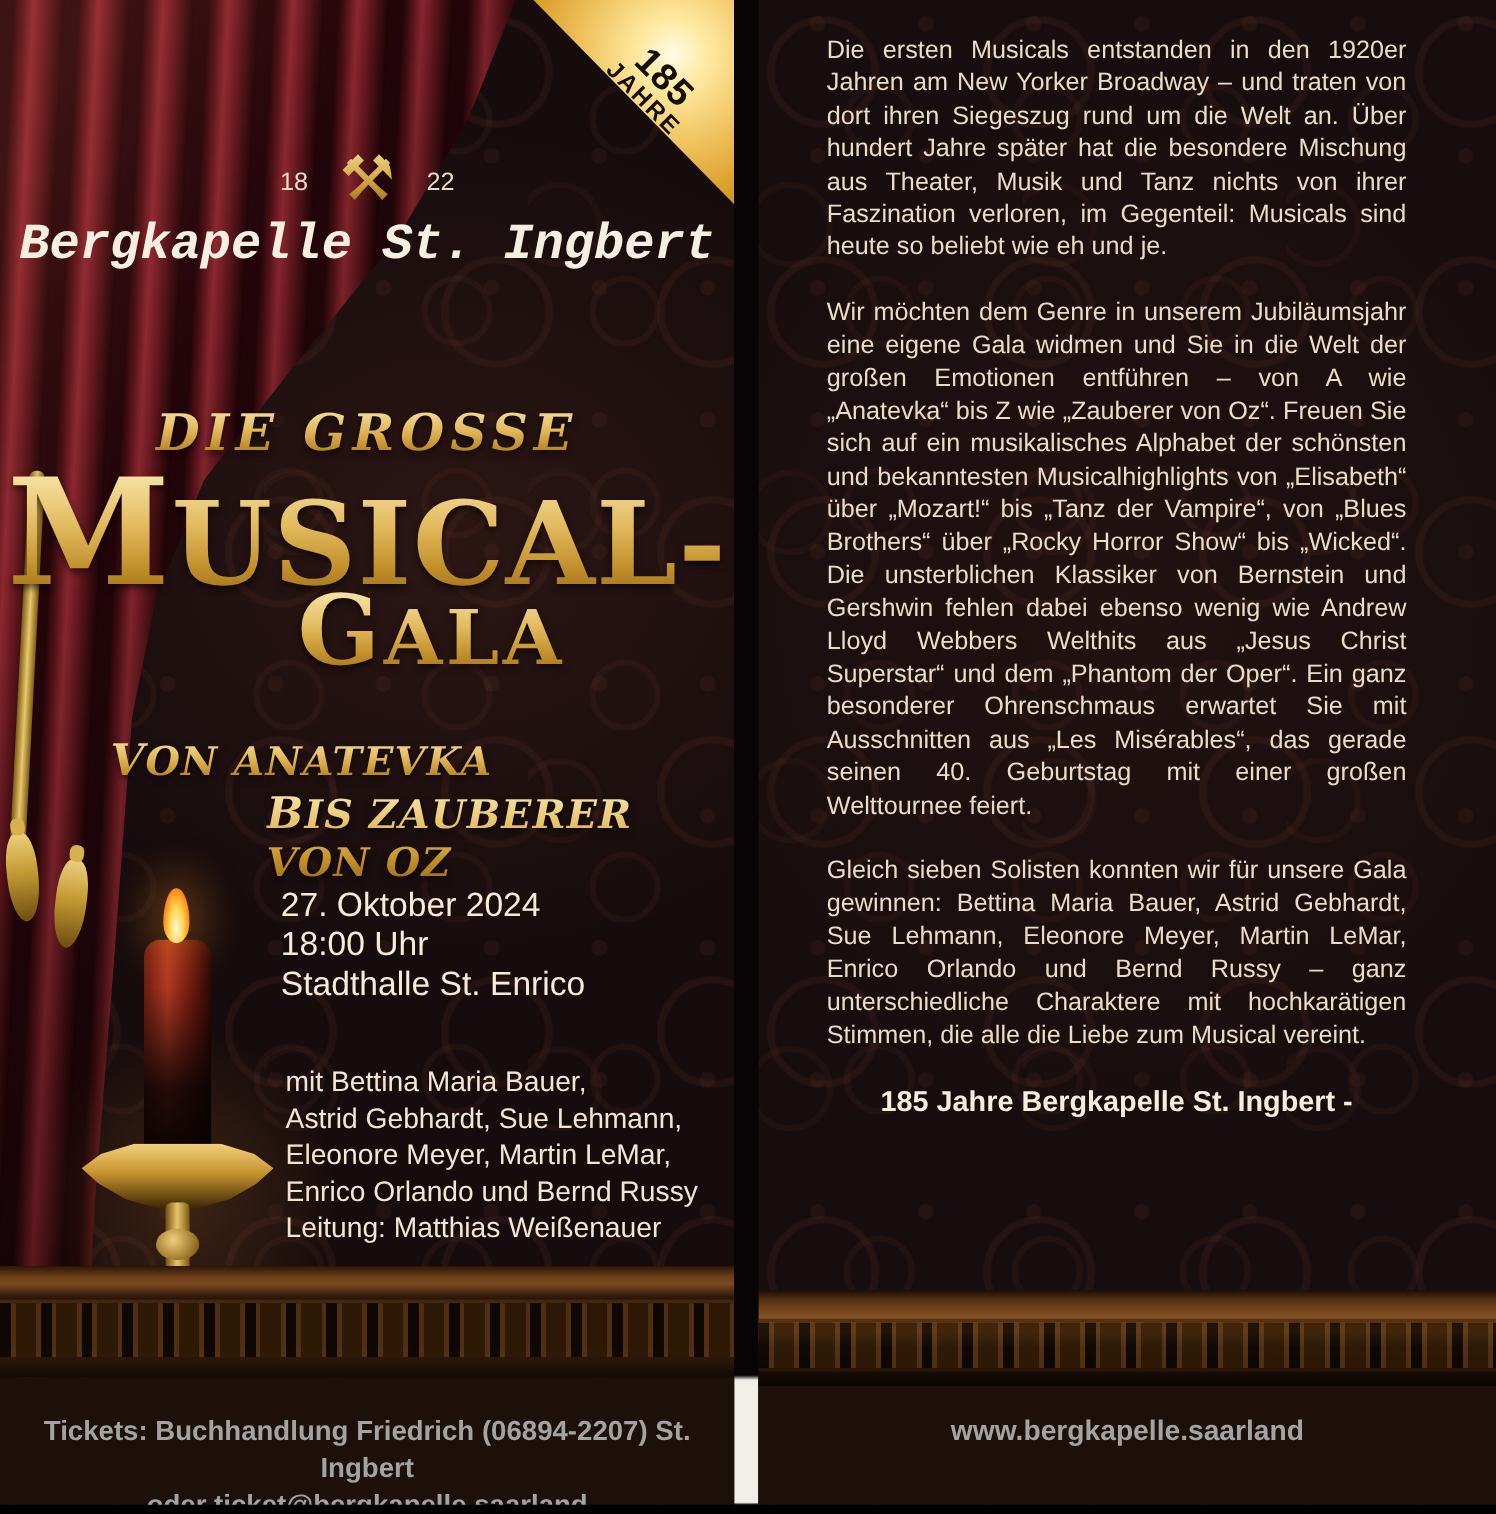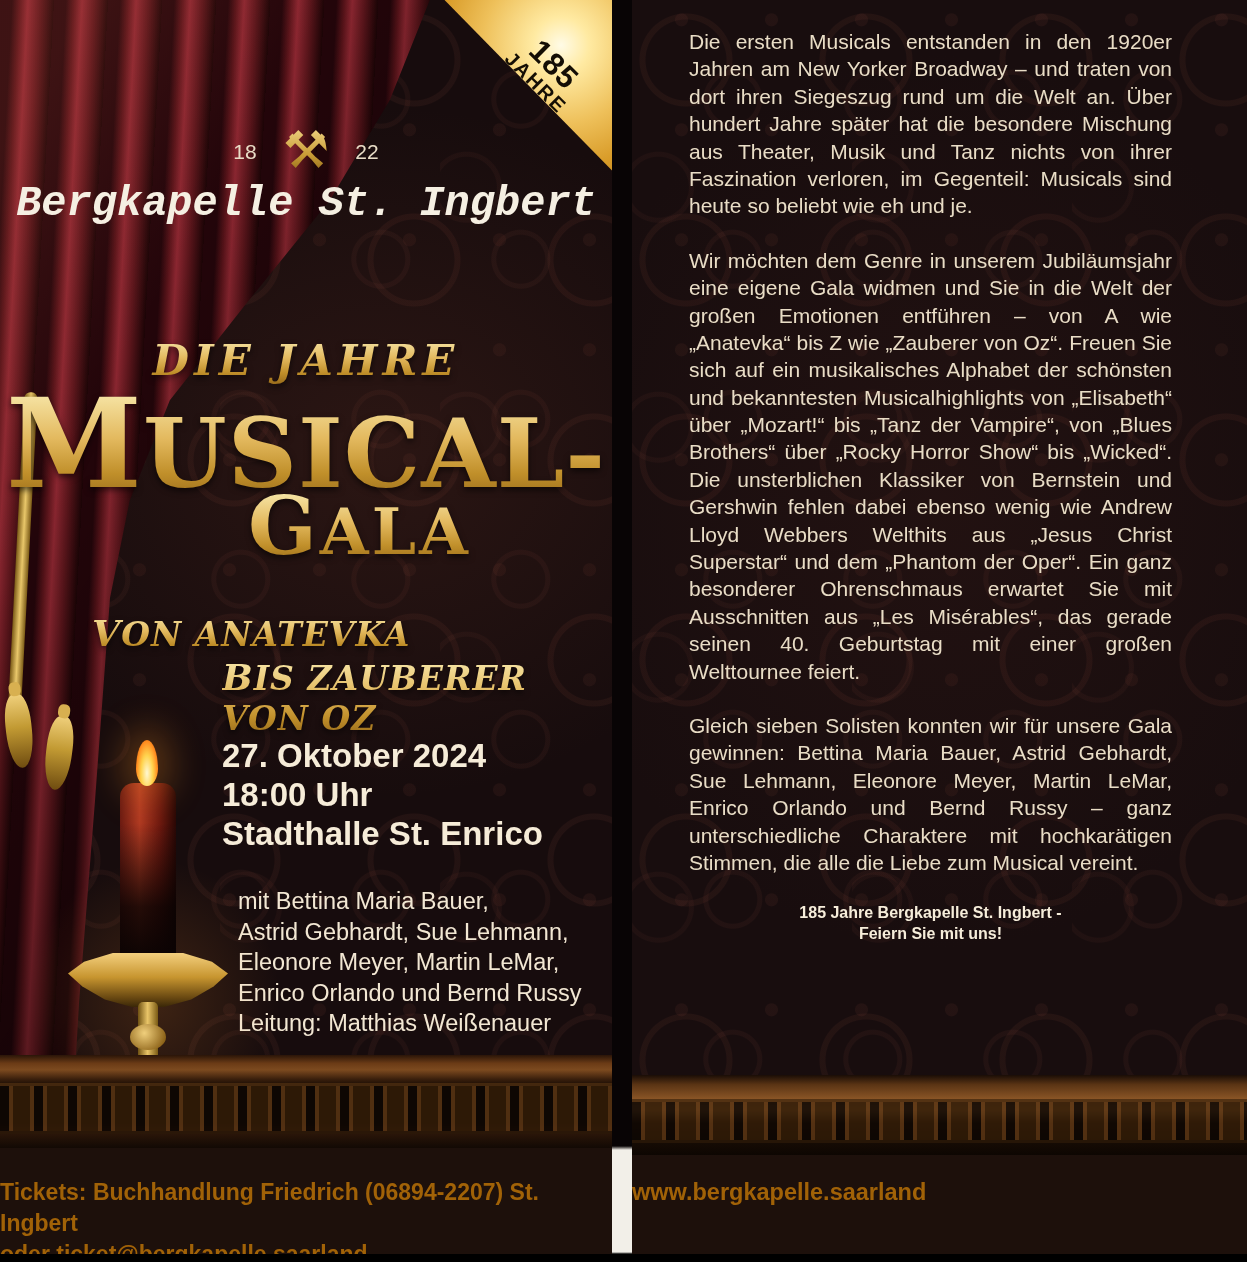--- a/index.html
+++ b/index.html
@@ -62,22 +62,22 @@
   .title1{position:absolute;top:386px;left:0;width:100%;text-align:center;
     font-size:96px;line-height:.95;letter-spacing:1px;}
   .title1::first-letter{font-size:1.28em;}
   .title2{position:absolute;top:488px;left:248px;font-size:63px;line-height:.95;letter-spacing:3px;}
   .title2::first-letter{font-size:1.28em;}
   .tag{position:absolute;font-style:italic;font-size:33px;letter-spacing:1px;}
   .tag::first-letter{font-size:1.1em;}
   .tag1{left:92px;top:612px;}
   .tag2{left:222px;top:656px;}
   
-  .event{position:absolute;left:222px;top:737px;color:#f6ecd8;font-weight:bold;
-    font-size:33px;line-height:1.18;}
+  .event{position:absolute;left:234px;top:737px;color:#f6ecd8;font-weight:normal;
+    font-size:28px;line-height:1.18;}
   .performers{position:absolute;left:238px;top:886px;color:#f2e7d3;
     font-size:23.5px;line-height:1.3;}
   
   .candle-glow{position:absolute;left:30px;top:860px;width:250px;height:280px;
     background:radial-gradient(closest-side,rgba(255,150,50,.17),transparent);}
   .flame{position:absolute;left:136px;top:740px;width:22px;height:46px;
     background:radial-gradient(ellipse at 50% 72%,#fff8d2 0%,#ffd34e 38%,#ff8a1e 68%,rgba(200,60,10,0) 100%);
     border-radius:50% 50% 50% 50%/62% 62% 38% 38%;
     box-shadow:0 0 34px 14px rgba(255,150,40,.28);}
   .candle-body{position:absolute;left:120px;top:783px;width:56px;height:182px;
@@ -99,29 +99,29 @@
   
   .stage{position:absolute;left:0;width:100%;}
   .stage-left{top:1055px;height:93px;
     background:linear-gradient(180deg,#2a1508 0%,#6b3b16 9%,#7c4a1f 16%,#3a1f0c 26%,#1c0e05 32%,#1c0e05 72%,#31190a 80%,#120904 100%);}
   .stage-right{top:1075px;height:80px;
     background:linear-gradient(180deg,#1a0d06 0%,#5a3414 12%,#8a5526 30%,#9a6530 44%,#2e1808 60%,#1a0e05 78%,#0d0602 100%);}
   .balusters{position:absolute;left:0;width:100%;top:30%;height:48%;opacity:.85;
     background:repeating-linear-gradient(90deg,#0c0603 0 9px,#5a3514 9px 13px,#301b07 13px 30px,#5a3514 30px 34px);
     border-top:3px solid #4a2c10;border-bottom:3px solid #2a1808;}
   
-  .footer{position:absolute;left:0;width:100%;background:#1d100b;text-align:left;
-    color:#a16207;font-weight:bold;}
+  .footer{position:absolute;left:0;width:100%;background:#1d100b;text-align:center;
+    color:#a3a3a3;font-weight:bold;}
   .footer-left{top:1148px;height:106px;font-size:23px;line-height:1.35;padding-top:29px;box-sizing:border-box;}
   .footer-right{top:1155px;height:99px;font-size:23.5px;padding-top:24px;box-sizing:border-box;}
   
   .rtext{position:absolute;left:57px;top:28px;width:483px;color:#e9ddc6;
     font-size:21px;line-height:1.305;text-align:justify;}
   .rtext p{margin:0 0 27px 0;}
-  .highlight{margin-top:1px;text-align:center;font-weight:bold;font-size:16px;
+  .highlight{margin-top:1px;text-align:center;font-weight:bold;font-size:24px;
     line-height:1.3;color:#f6edda;}
 </style>
 </head>
 <body>
 
 <div class="page">
 
   <div class="panel panel-left">
     <div class="damask"></div>
 
@@ -137,21 +137,21 @@
       </div>
     </div>
 
     <div class="logo-row">
       <span class="logo-year">18</span>
       <span class="logo-icon">⚒</span>
       <span class="logo-year">22</span>
     </div>
     <div class="brand">Bergkapelle St. Ingbert</div>
 
-    <div class="kicker goldtxt">DIE JAHRE</div>
+    <div class="kicker goldtxt">DIE GROSSE</div>
     <div class="title1 goldtxt">MUSICAL-</div>
     <div class="title2 goldtxt">GALA</div>
     <div class="tag tag1 goldtxt">VON ANATEVKA</div>
     <div class="tag tag2 goldtxt">BIS ZAUBERER VON OZ</div>
 
     <div class="event">
       <div>27. Oktober 2024</div>
       <div>18:00 Uhr</div>
       <div>Stadthalle St. Enrico</div>
     </div>
@@ -187,21 +187,20 @@
 
   <div class="panel panel-right">
     <div class="damask"></div>
 
     <div class="rtext">
       <p>Die ersten Musicals entstanden in den 1920er Jahren am New Yorker Broadway – und traten von dort ihren Siegeszug rund um die Welt an. Über hundert Jahre später hat die besondere Mischung aus Theater, Musik und Tanz nichts von ihrer Faszination verloren, im Gegenteil: Musicals sind heute so beliebt wie eh und je.</p>
       <p>Wir möchten dem Genre in unserem Jubiläumsjahr eine eigene Gala widmen und Sie in die Welt der großen Emotionen entführen – von A wie „Anatevka“ bis Z wie „Zauberer von Oz“. Freuen Sie sich auf ein musikalisches Alphabet der schönsten und bekanntesten Musicalhighlights von „Elisabeth“ über „Mozart!“ bis „Tanz der Vampire“, von „Blues Brothers“ über „Rocky Horror Show“ bis „Wicked“. Die unsterblichen Klassiker von Bernstein und Gershwin fehlen dabei ebenso wenig wie Andrew Lloyd Webbers Welthits aus „Jesus Christ Superstar“ und dem „Phantom der Oper“. Ein ganz besonderer Ohrenschmaus erwartet Sie mit Ausschnitten aus „Les Misérables“, das gerade seinen 40. Geburtstag mit einer großen Welttournee feiert.</p>
       <p>Gleich sieben Solisten konnten wir für unsere Gala gewinnen: Bettina Maria Bauer, Astrid Gebhardt, Sue Lehmann, Eleonore Meyer, Martin LeMar, Enrico Orlando und Bernd Russy – ganz unterschiedliche Charaktere mit hochkarätigen Stimmen, die alle die Liebe zum Musical vereint.</p>
       <div class="highlight">
         <div>185 Jahre Bergkapelle St. Ingbert -</div>
-        <div>Feiern Sie mit uns!</div>
       </div>
     </div>
 
     <div class="stage stage-right">
       <div class="balusters"></div>
     </div>
 
     <div class="footer footer-right">
       <div>www.bergkapelle.saarland</div>
     </div>

